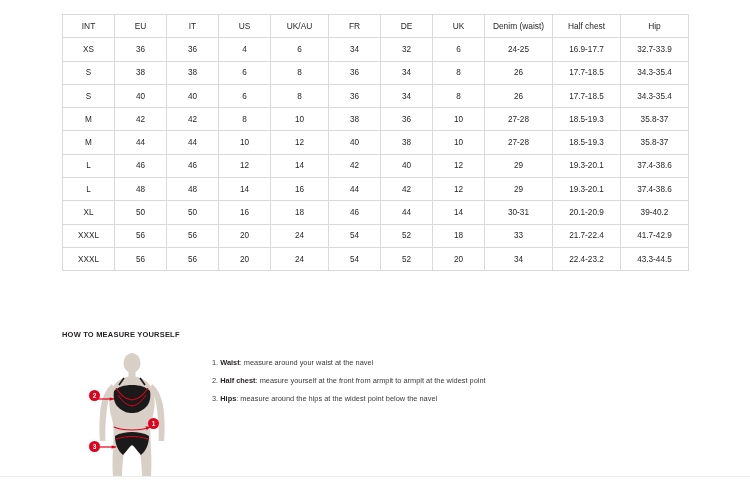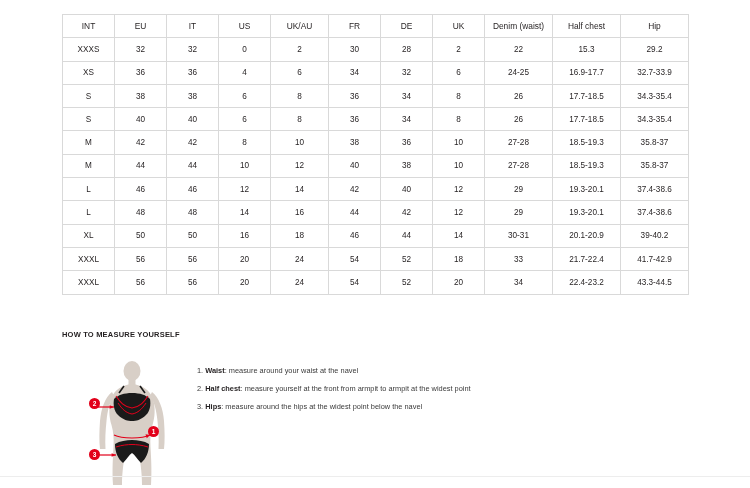--- a/index.html
+++ b/index.html
@@ -63,38 +63,38 @@
     position: absolute;
     left: 62px;
     top: 330px;
     width: 640px;
   }
   .measure-title {
     font-size: 7.5px;
     font-weight: bold;
     letter-spacing: 0.2px;
     color: #231f20;
-    margin-bottom: 20px;
+    margin-bottom: 12px;
   }
 
   .measure-body {
     position: relative;
     display: flex;
     align-items: flex-start;
   }
 
   .figure-area {
     position: relative;
     width: 130px;
     height: 132px;
     flex: 0 0 130px;
   }
 
   .instructions {
-    margin-left: 5px;
+    margin-left: 20px;
     padding-top: 8px;
   }
   .instructions .line {
     font-size: 7.4px;
     color: #3a3a3a;
     margin-bottom: 9px;
     line-height: 1.2;
   }
   .instructions .line b {
     color: #231f20;
@@ -155,33 +155,20 @@
         <th>FR</th>
         <th>DE</th>
         <th>UK</th>
         <th>Denim (waist)</th>
         <th>Half chest</th>
         <th>Hip</th>
       </tr>
     </thead>
     <tbody>
       <tr>
-        <td>XXXS</td>
-        <td>32</td>
-        <td>32</td>
-        <td>0</td>
-        <td>2</td>
-        <td>30</td>
-        <td>28</td>
-        <td>2</td>
-        <td>22</td>
-        <td>15.3</td>
-        <td>29.2</td>
-      </tr>
-      <tr>
         <td>XS</td>
         <td>36</td>
         <td>36</td>
         <td>4</td>
         <td>6</td>
         <td>34</td>
         <td>32</td>
         <td>6</td>
         <td>24-25</td>
         <td>16.9-17.7</td>

